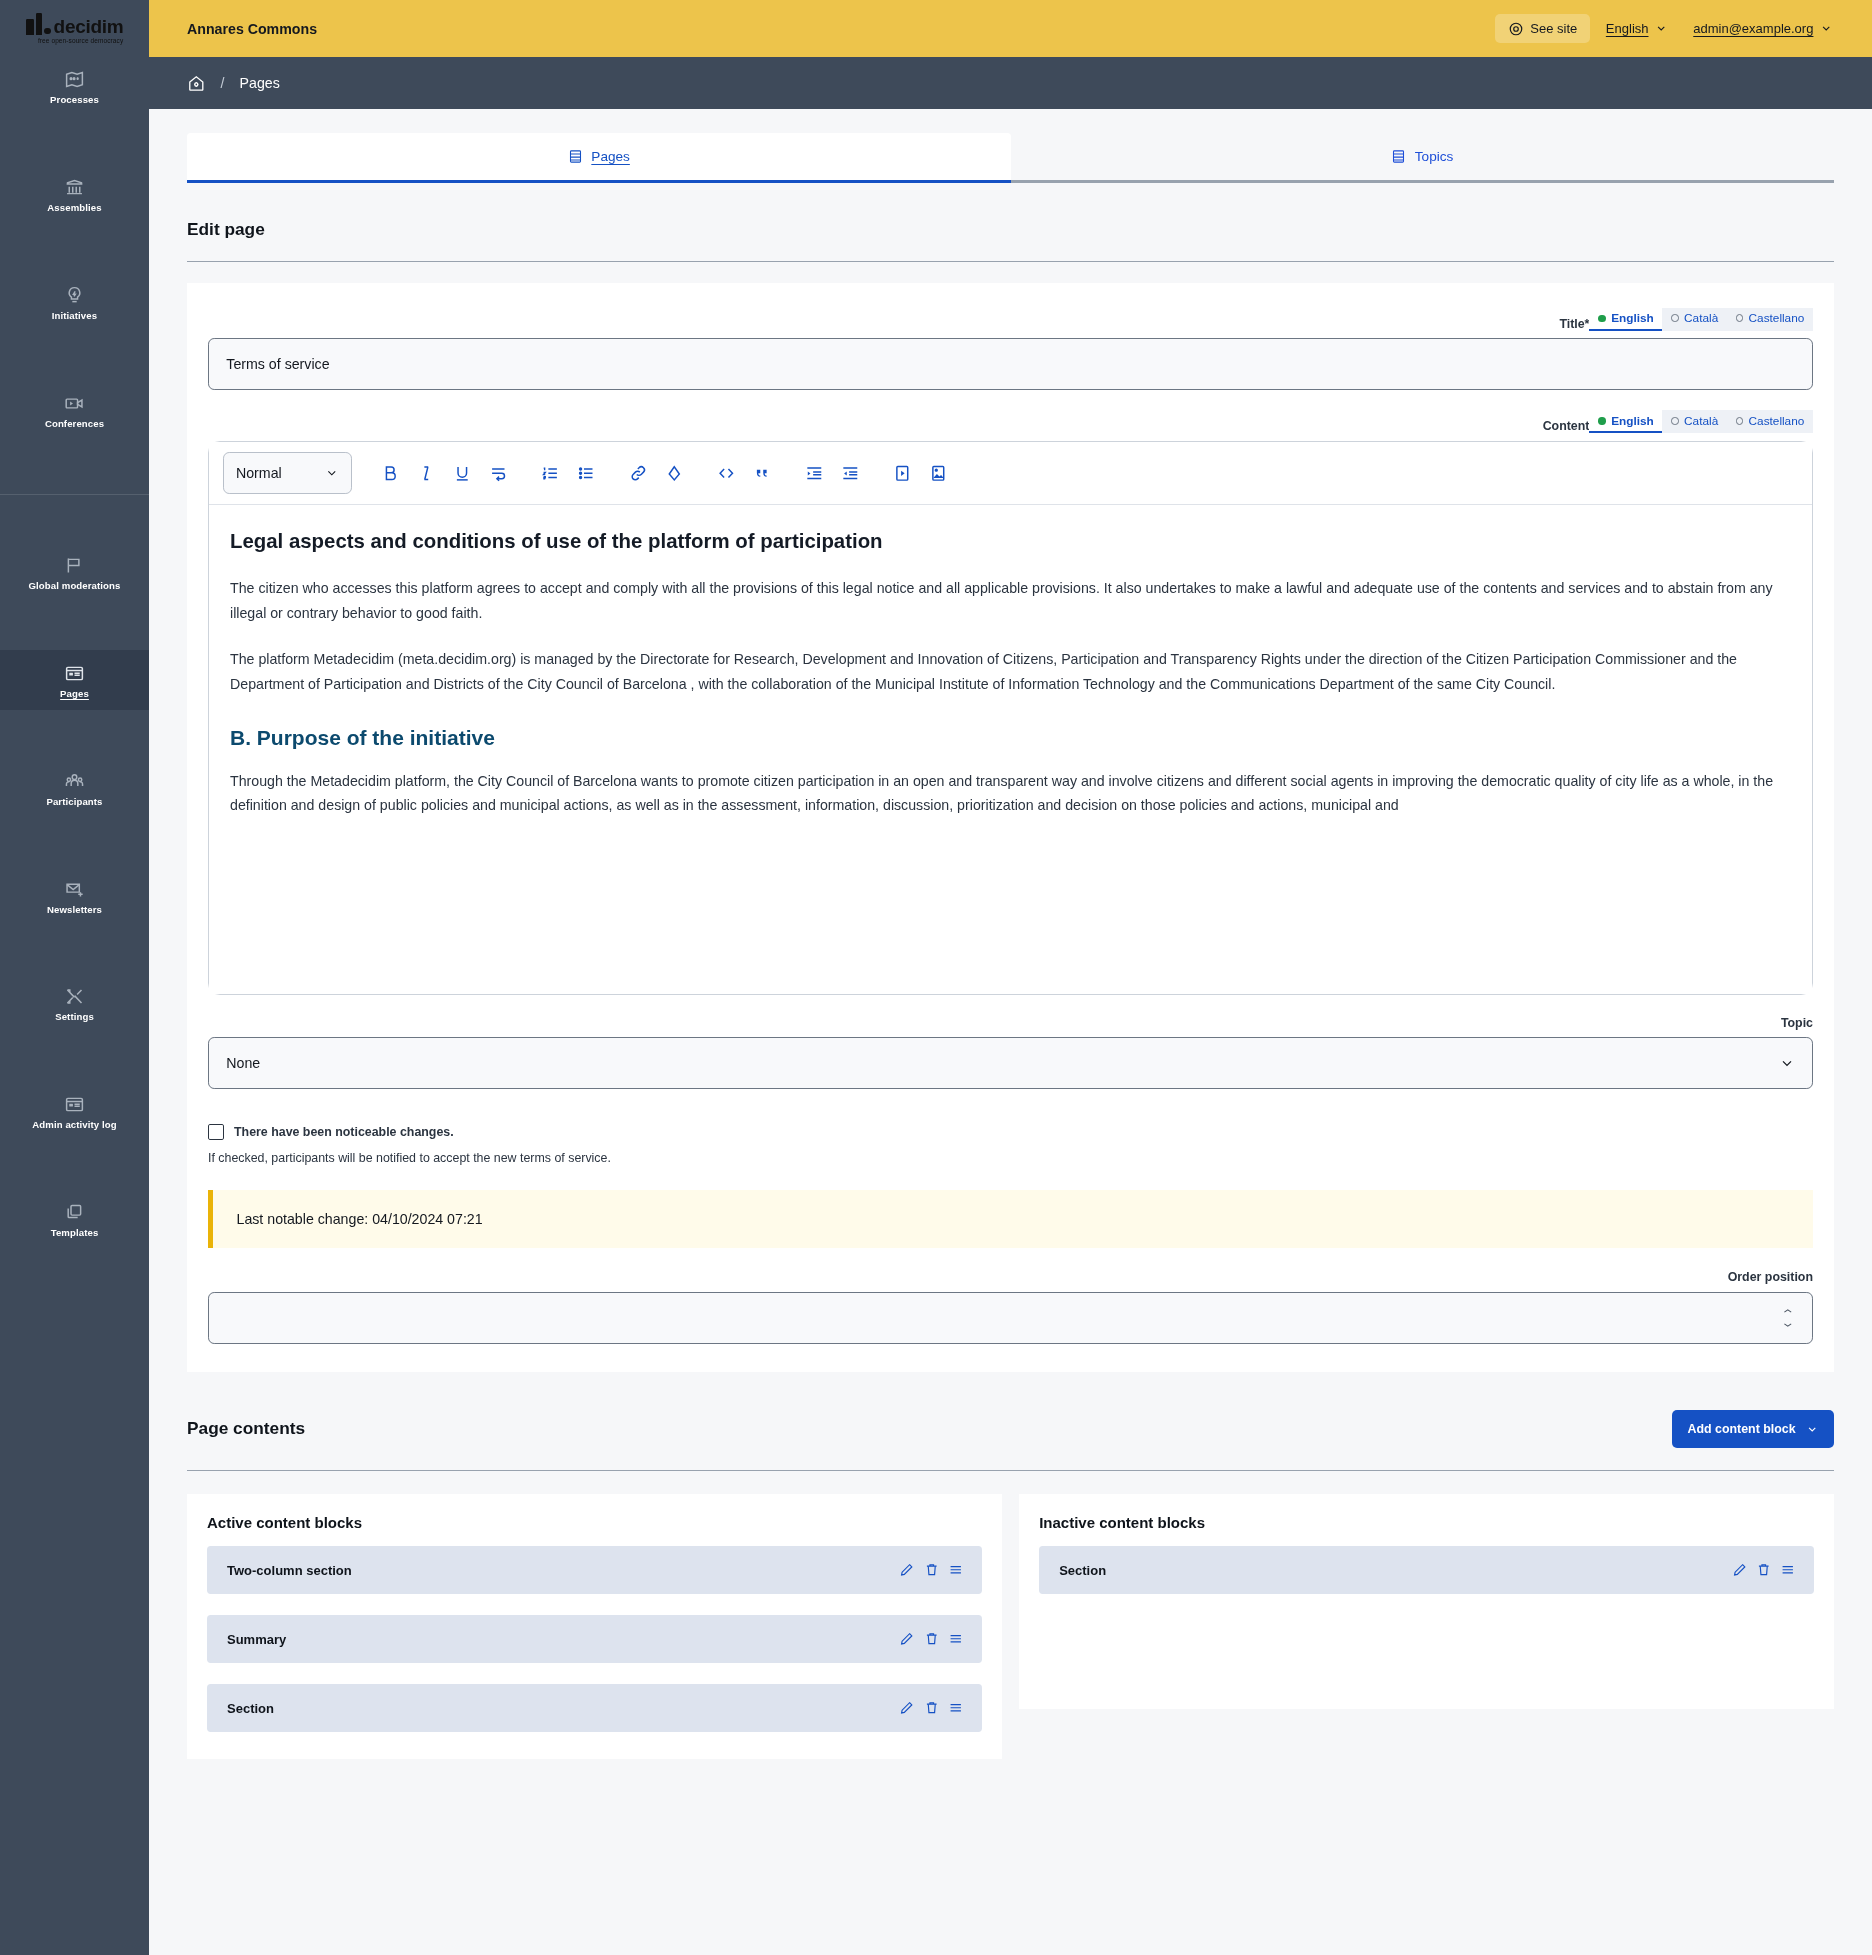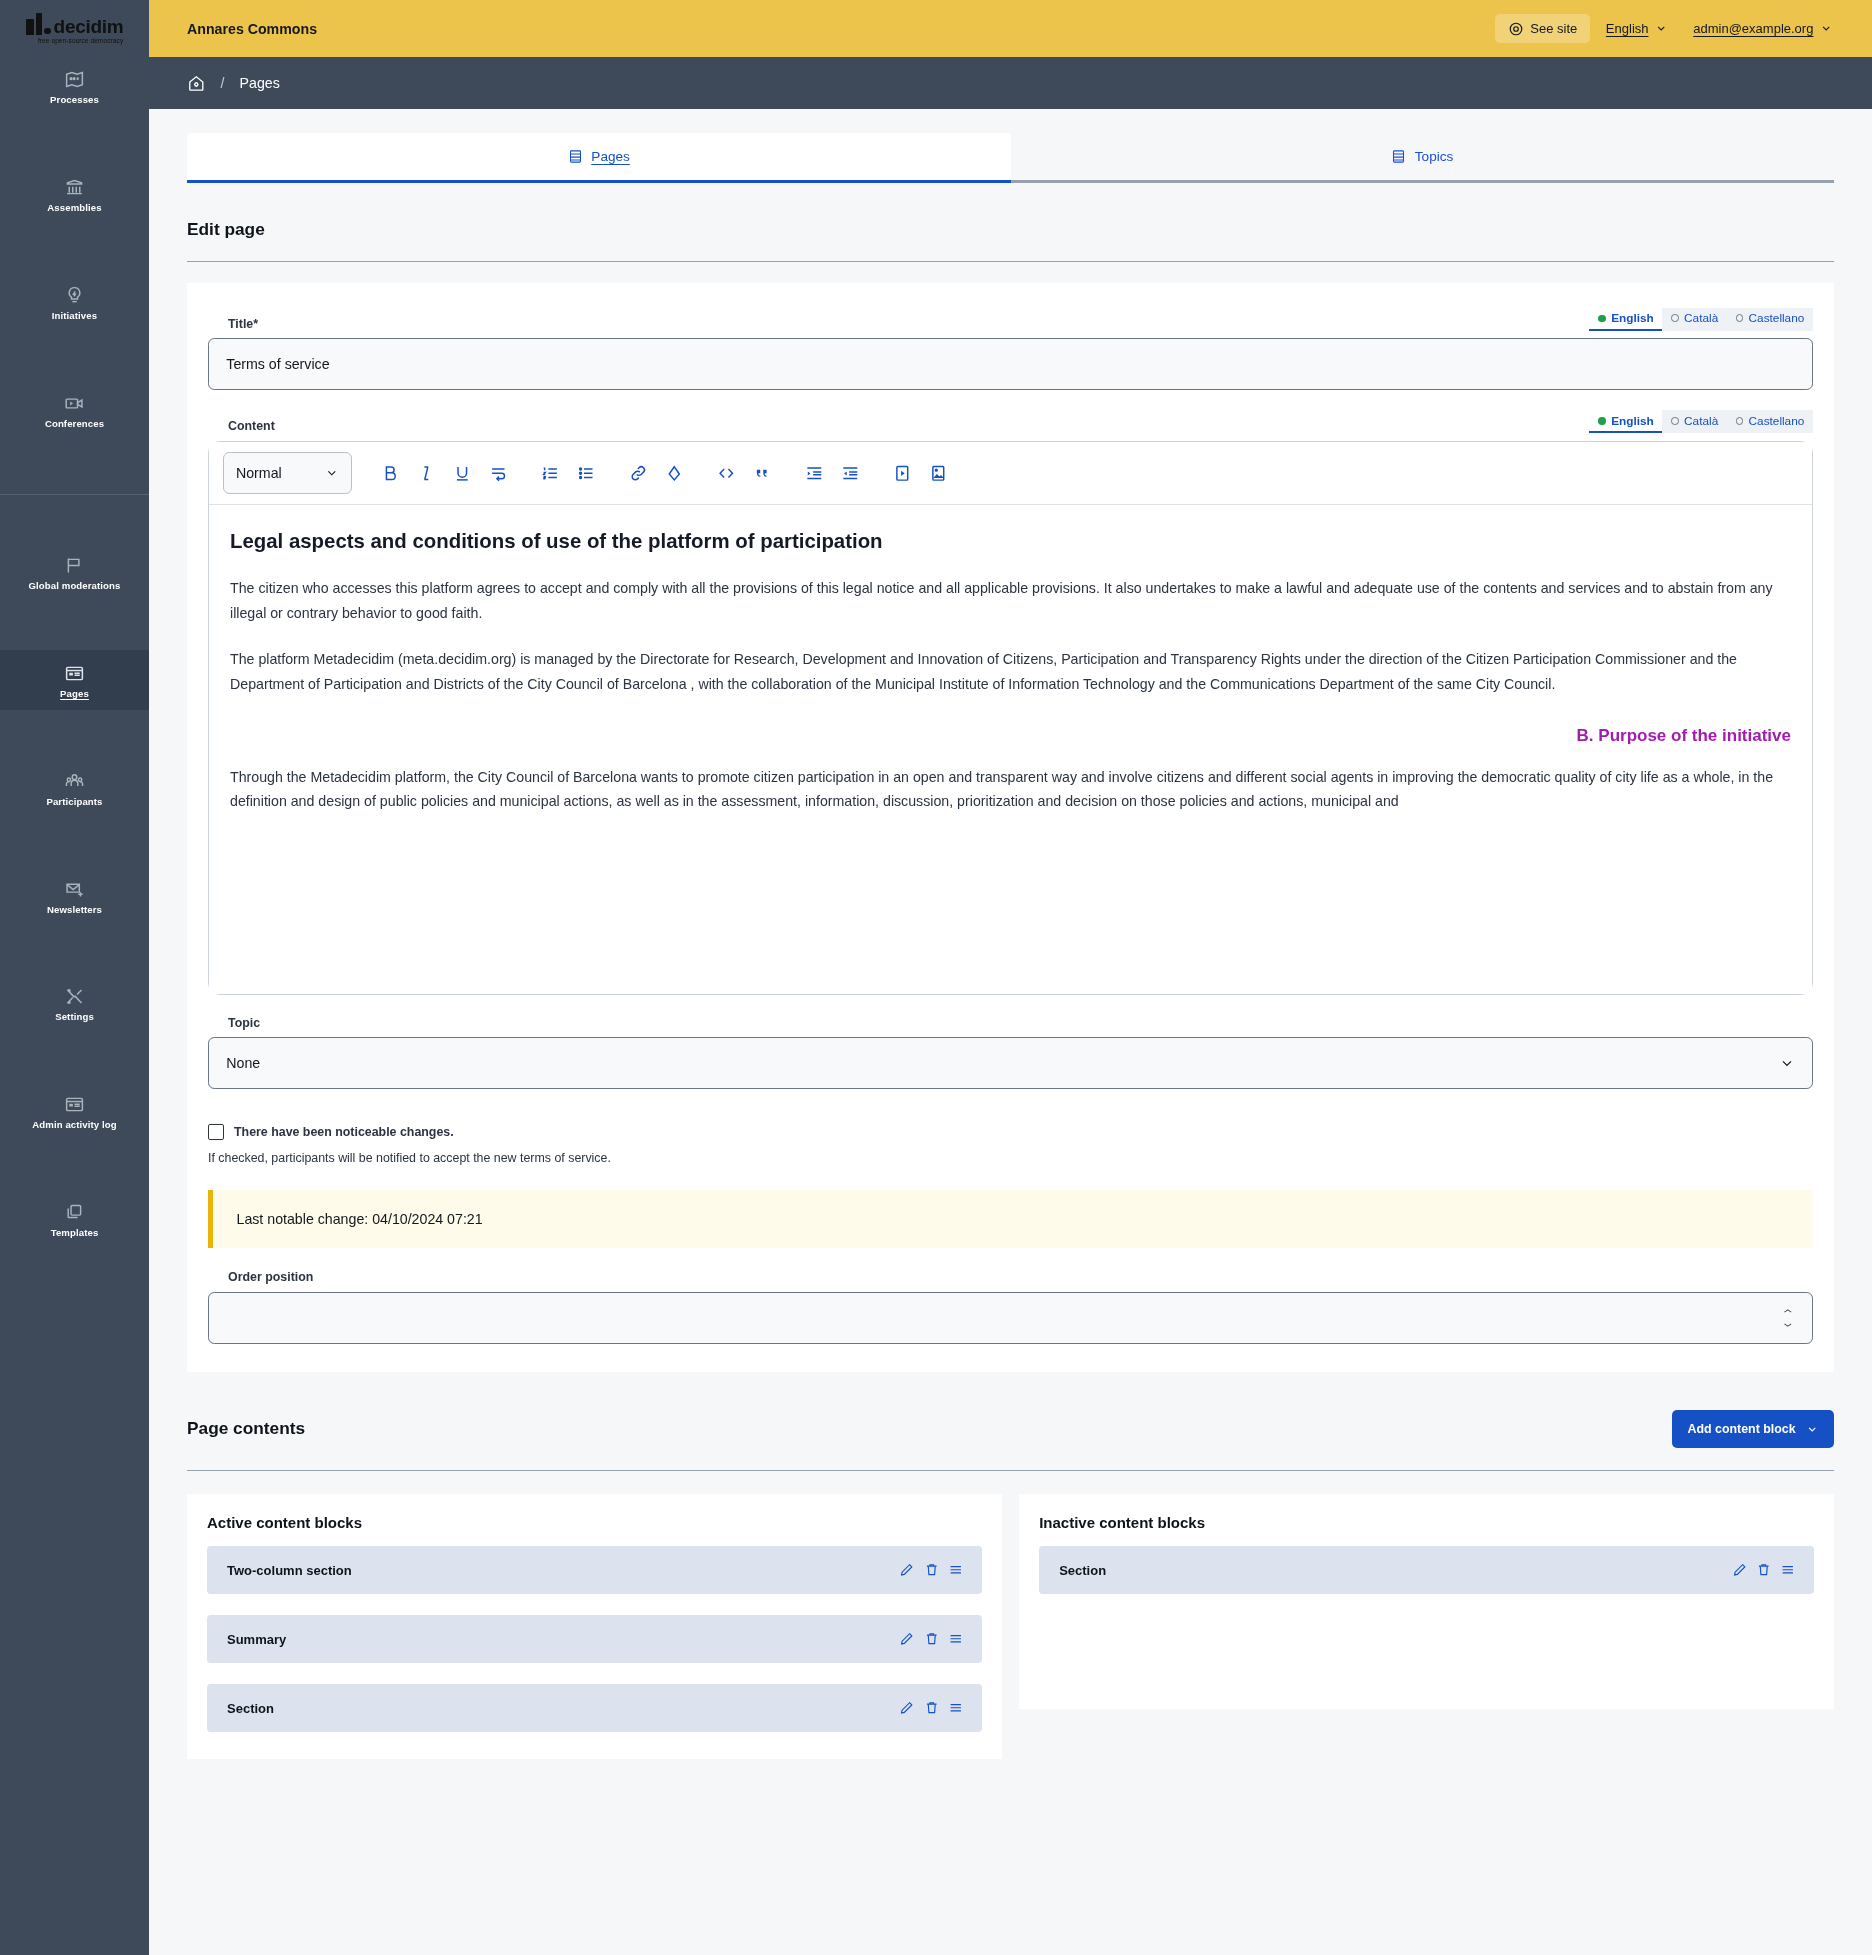--- a/index.html
+++ b/index.html
@@ -97,23 +97,22 @@
   }
   .page-head h2 { font-size: 17.3px; font-weight: 700; color: #0f141b; }
 
   .form-card {
     background: #fff; margin-top: 21px;
     padding: 25px 21px 26px 21px;
   }
 
   .field { margin-bottom: 2.5px; }
   .field-head {
-    display: flex; align-items: flex-end; justify-content: space-between;
+    display: flex; align-items: flex-end; justify-content: flex-end;
     margin-bottom: 7.4px;
-    margin-left: 20px;
   }
   .flabel { font-size: 12.4px; font-weight: 700; color: #2b3440; }
   .langtabs { display: flex; }
   .langtab {
     display: flex; align-items: center; gap: 5.6px;
     padding: 3.7px 8.7px 5.6px 8.7px; font-size: 11.8px; color: #1551c4;
     background: #eef1f6; cursor: pointer;
   }
   .langtab.sel { background: #fff; border-bottom: 2.5px solid #1551c4; font-weight: 700; padding-bottom: 3.1px; }
   .lang-dot { width: 7.4px; height: 7.4px; border-radius: 50%; background: #1f9e4b; display: inline-block; }
@@ -141,21 +140,21 @@
   .tb-grp { display: flex; align-items: center; }
   .tb-btn {
     width: 36px; height: 36px; display: flex; align-items: center; justify-content: center;
     color: #1551c4; cursor: pointer;
   }
   .tb-gap { width: 16px; }
   .editor-body {
     padding: 16px 21px 6.2px 21px; height: 489px; overflow: hidden; background: #fff;
   }
   .ed-h2 { font-size: 20.4px; font-weight: 700; color: #141b26; margin: 8.7px 0 23.5px 0; }
-  .ed-h3 { font-size: 17px; font-weight: 700; color: #a21caf; margin: 30px 0 18.6px 0; text-align: right; }
+  .ed-h3 { font-size: 21px; font-weight: 700; color: #0c4a6e; margin: 30px 0 18.6px 0; }
   .ed-p { font-size: 14.2px; line-height: 1.73; color: #2b3440; margin-bottom: 22px; }
 
   .select-input {
     width: 100%; height: 52px; background: #f8f9fb;
     border: 1.2px solid #6c7683; border-radius: 6.2px;
     font-size: 14.2px; color: #14181f; padding: 0 17.3px;
     display: flex; align-items: center; justify-content: space-between; cursor: pointer;
   }
 
   .check-row { display: flex; align-items: center; gap: 10px; }

